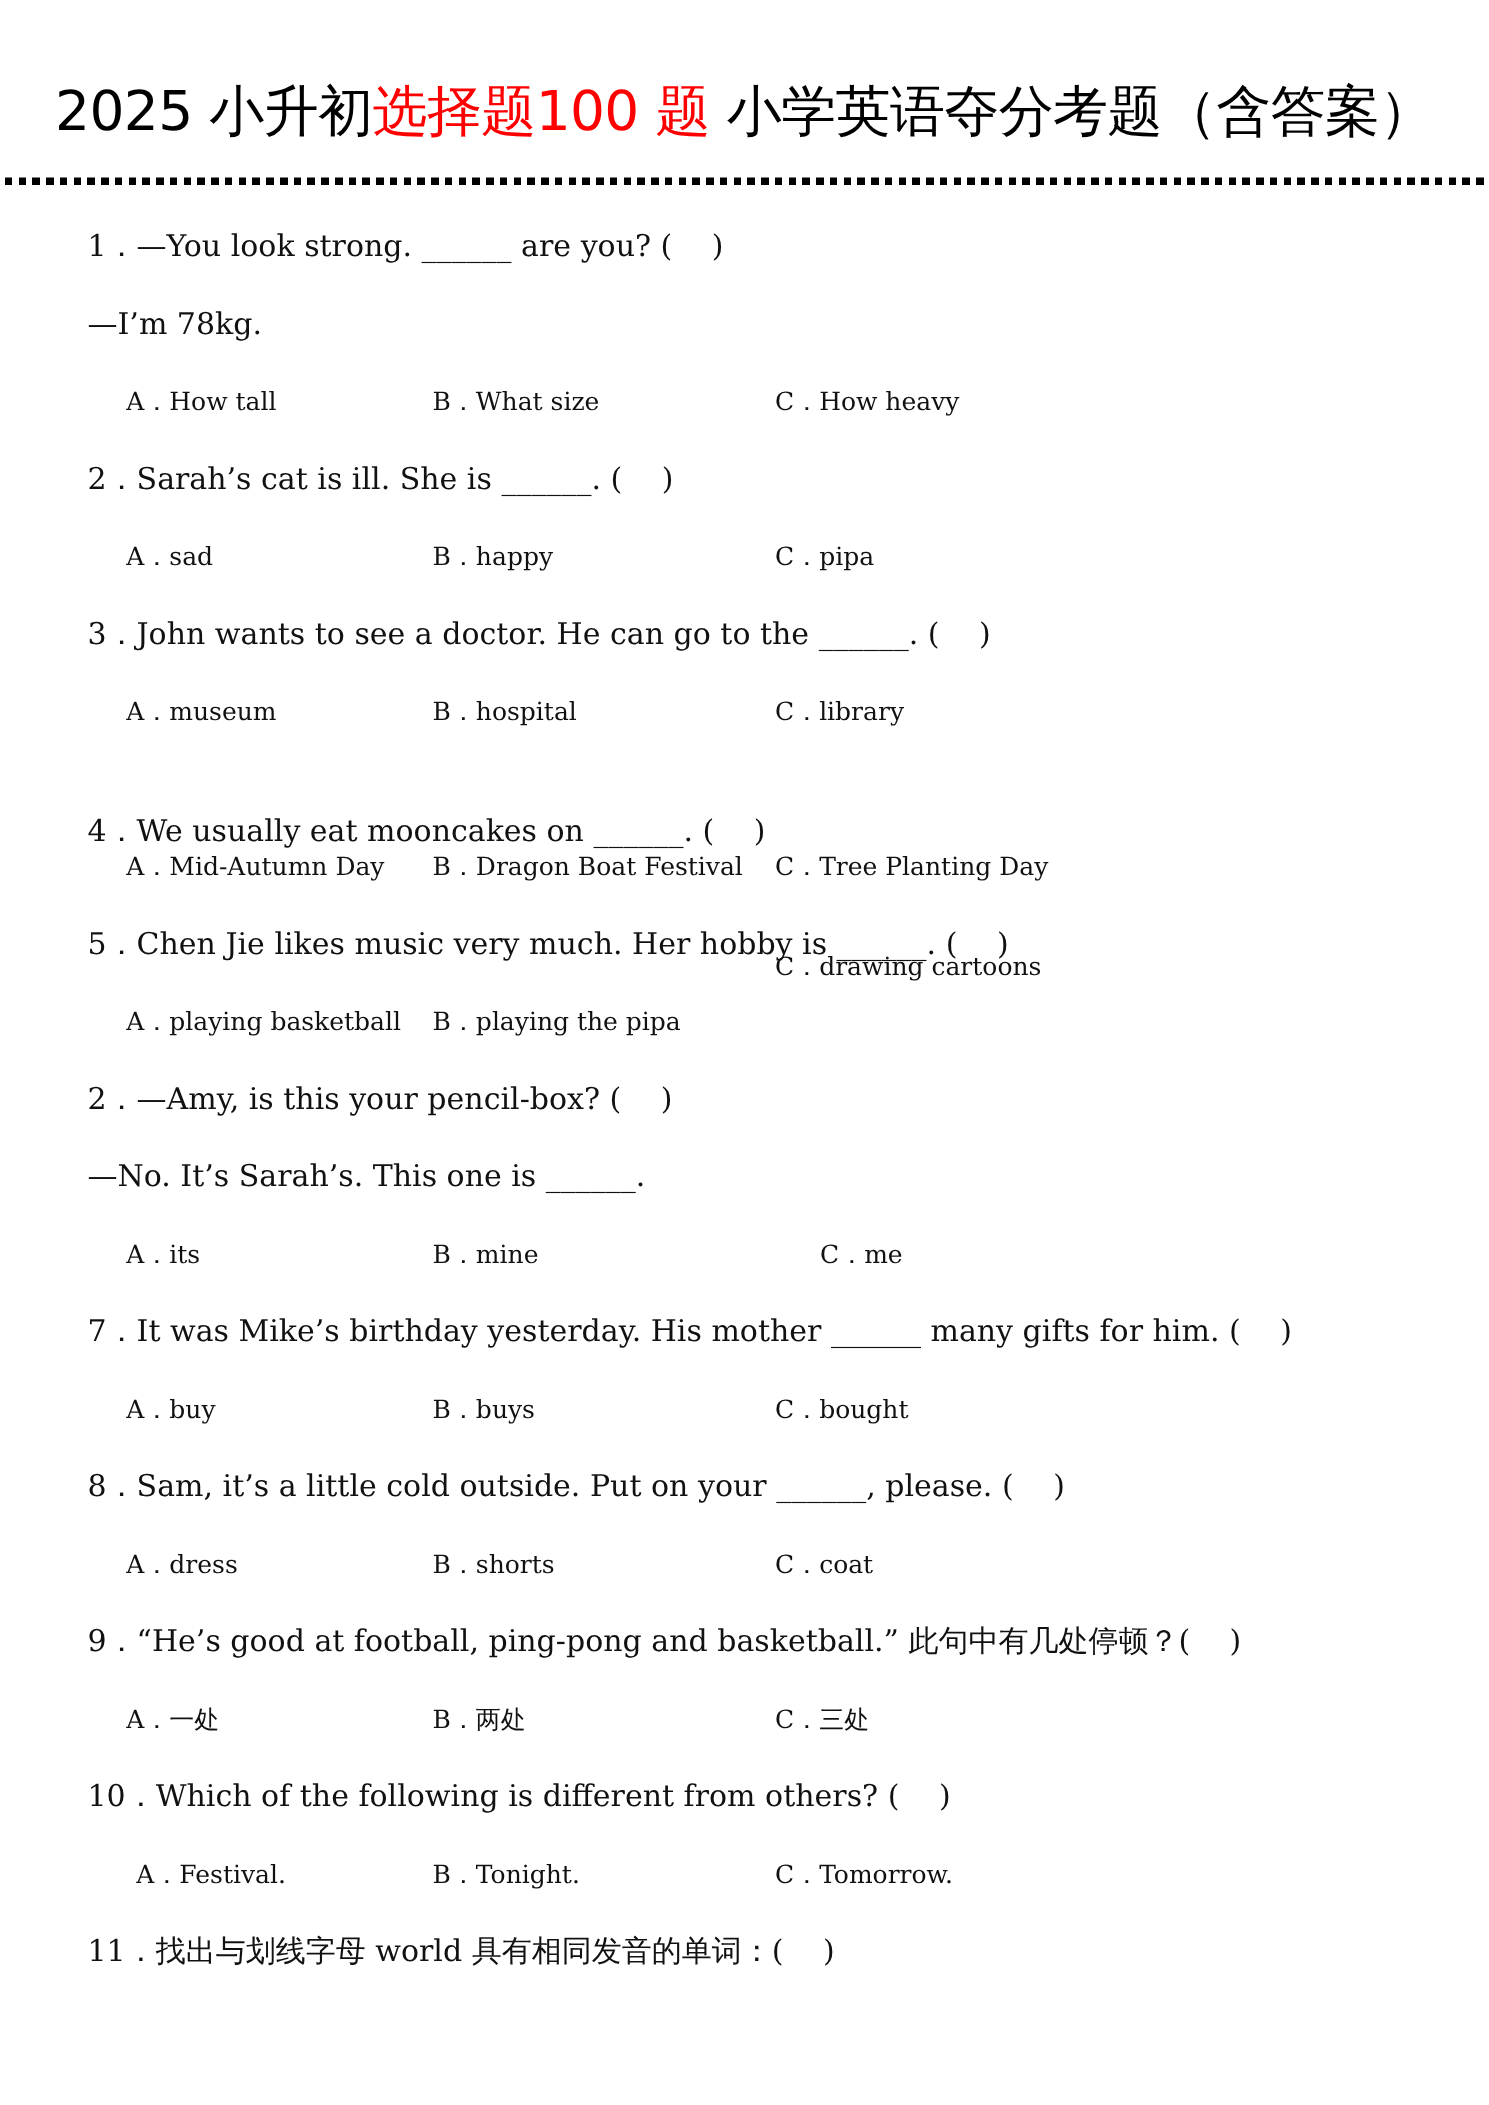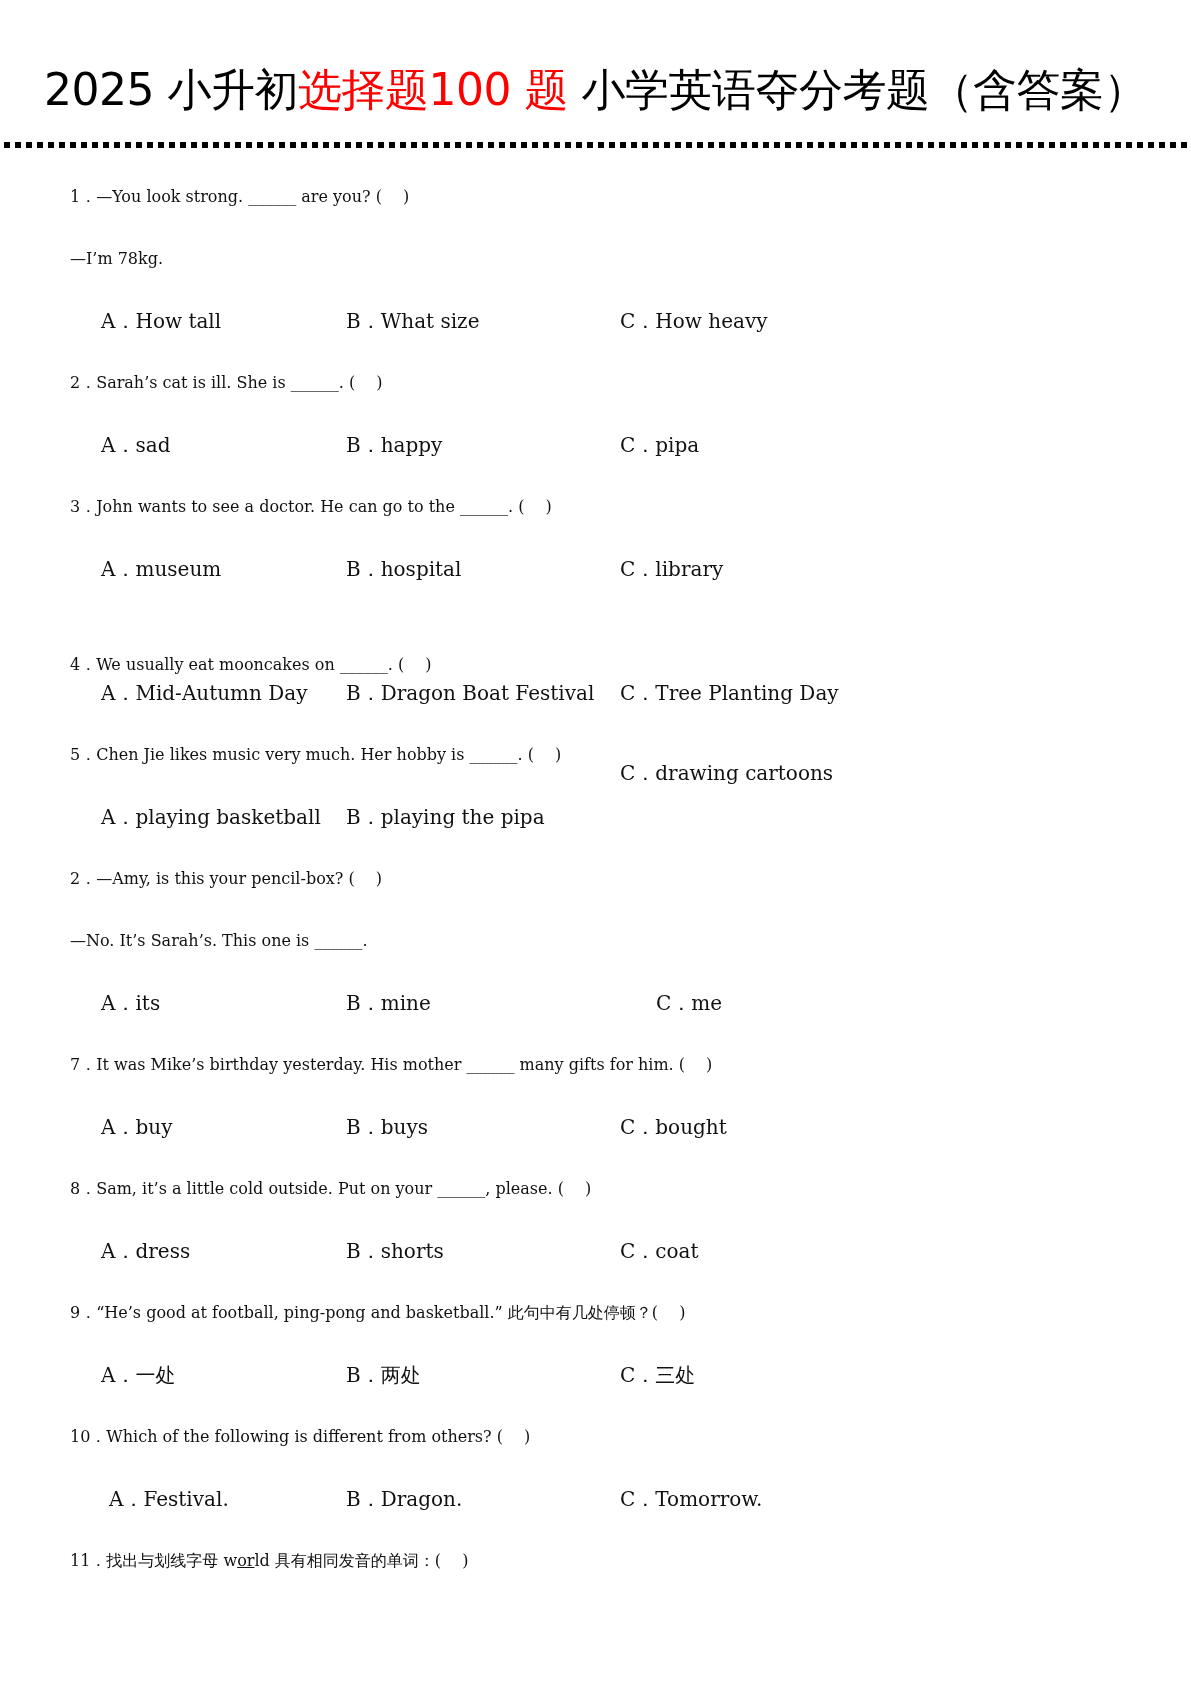--- a/index.html
+++ b/index.html
@@ -1,23 +1,23 @@
 <!DOCTYPE html>
 <html><head>
 <meta charset="utf-8">
 <style>
   html, body { margin: 0; padding: 0; background: #ffffff; }
   body { width: 1191px; height: 1684px; position: relative; overflow: hidden; font-family: "DejaVu Serif", "Liberation Serif", serif; color: #111; }
   .title { position: absolute; top: 62px; left: 0; width: 1191px; text-align: center; font-family: "DejaVu Sans", sans-serif; font-size: 44px; line-height: 56px; color: #000; white-space: nowrap; letter-spacing: -0.5px; }
   .title .red { color: #ff0000; }
   .divider { position: absolute; top: 142px; left: 4px; width: 1187px; height: 6px;
     background-image: repeating-linear-gradient(to right, #000 0, #000 6px, transparent 6px, transparent 11px); }
-  .q { position: absolute; left: 70px; font-size: 16px; line-height: 26px; white-space: nowrap; }
+  .q { position: absolute; left: 70px; font-size: 24px; line-height: 26px; white-space: nowrap; }
   .opt { position: absolute; font-size: 20px; line-height: 26px; white-space: nowrap; }
-  .ul { text-decoration: underline; }
+  .ul { }
 </style>
 </head>
 <body>
 
 <div class="title"><span>2025 小升初</span><span class="red">选择题100 题</span><span> 小学英语夺分考题（含答案）</span></div>
 
 <div class="divider"></div>
 
 <div class="q" style="top:184px">1．—You look strong. ______ are you? (　 )</div>
 <div class="q" style="top:246px">—I’m 78kg.</div>
@@ -61,16 +61,16 @@
 <div class="opt" style="top:1238px;left:346px">B．shorts</div>
 <div class="opt" style="top:1238px;left:620px">C．coat</div>
 
 <div class="q" style="top:1300px">9．“He’s good at football, ping-pong and basketball.” 此句中有几处停顿？(　 )</div>
 <div class="opt" style="top:1362px;left:101px">A．一处</div>
 <div class="opt" style="top:1362px;left:346px">B．两处</div>
 <div class="opt" style="top:1362px;left:620px">C．三处</div>
 
 <div class="q" style="top:1424px">10．Which of the following is different from others? (　 )</div>
 <div class="opt" style="top:1486px;left:109px">A．Festival.</div>
-<div class="opt" style="top:1486px;left:346px">B．Dragon.</div>
+<div class="opt" style="top:1486px;left:346px">B．Tonight.</div>
 <div class="opt" style="top:1486px;left:620px">C．Tomorrow.</div>
 
 <div class="q" style="top:1548px"><span>11．找出与划线字母 w</span><span class="ul">or</span><span>ld 具有相同发音的单词：(　 )</span></div>
 
 </body></html>

